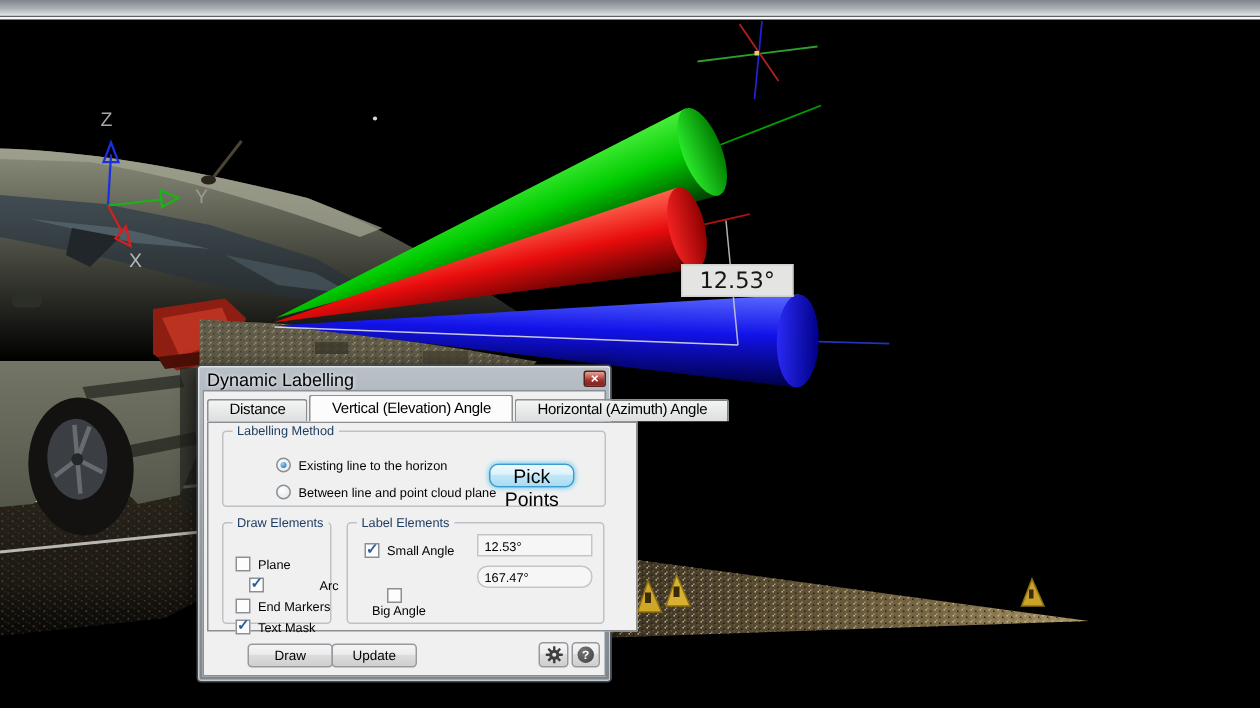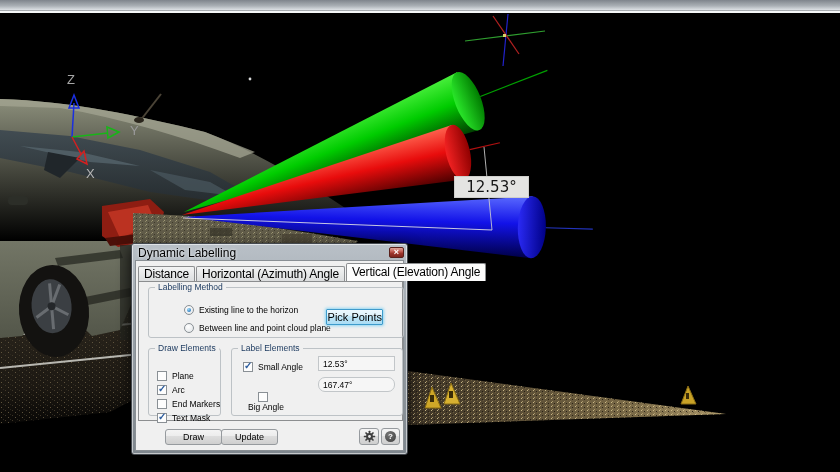--- a/index.html
+++ b/index.html
@@ -27,24 +27,24 @@
   .close-btn{position:absolute;right:3px;top:3px;width:15px;height:11px;
     background:linear-gradient(180deg,#dFa49a 0%,#c05a50 40%,#9c342b 60%,#7d241d 100%);
     border:1px solid #59201b;border-radius:2px;color:#fff;font-size:9px;line-height:9px;
     text-align:center;font-weight:bold;cursor:pointer;}
   .client{position:absolute;left:3px;top:16px;right:3px;bottom:3px;background:#f0f0f0;
     border:1px solid #898f94;}
 
   
   .tabs{position:absolute;left:2px;top:2px;right:2px;height:18px;display:flex;align-items:flex-end;}
   .tab{height:15px;background:linear-gradient(180deg,#f3f4f4,#dcdedf);border:1px solid #8c8e90;
-    border-bottom:none;border-radius:2px 2px 0 0;font-size:12px;line-height:14px;
-    padding:0 5px;white-space:nowrap;letter-spacing:-0.2px;cursor:pointer;margin-right:1px;color:#000;}
+    border-bottom:none;border-radius:2px 2px 0 0;font-size:10px;line-height:14px;
+    padding:0 14px;white-space:nowrap;letter-spacing:-0.2px;cursor:pointer;margin-right:1px;color:#000;}
   .tab.on{height:18px;background:#fcfcfc;line-height:17px;z-index:2;}
-  .tabpage{position:absolute;left:2px;top:20px;width:265px;height:140px;background:#f0f0f0;
+  .tabpage{position:absolute;left:2px;top:20px;width:287px;height:140px;background:#f0f0f0;
     border:1px solid #8c8e90;}
 
   
   .group{position:absolute;border:1px solid #bdc2c6;border-radius:3px;}
   .legend{position:absolute;top:-6px;left:6px;background:#f0f0f0;padding:0 3px;
     font-size:8.5px;color:#1f3c61;white-space:nowrap;}
 
   
   .radio-row{position:absolute;display:flex;align-items:center;cursor:pointer;margin-left:24px;}
   .rb{width:10px;height:10px;border:1px solid #8a9095;border-radius:50%;
@@ -61,22 +61,22 @@
 
   
   .field{position:absolute;width:77px;height:15px;background:#f6f6f6;border:1px solid #c2c6c9;
     font-size:8.5px;color:#000;padding:2px 0 0 4px;}
 
   
   .w7btn{position:absolute;background:linear-gradient(180deg,#f4f4f4 0%,#ececec 45%,#dddddd 46%,#cfcfcf 100%);
     border:1px solid #969a9e;border-radius:3px;font-size:9px;color:#000;text-align:center;cursor:pointer;
     font-family:"Liberation Sans",sans-serif;}
   .pick-btn{position:absolute;background:linear-gradient(180deg,#edf8fe 0%,#ddf2fb 45%,#c3e7f7 46%,#a9dcf4 100%);
-    border:1px solid #3e9bcc;border-radius:1px;box-shadow:0 0 3px 1px #8ed5f2;
-    font-size:11px;color:#000;text-align:right;cursor:pointer;}
+    border:1px solid #3e9bcc;border-radius:6px;box-shadow:0 0 3px 1px #8ed5f2;
+    font-size:13px;color:#000;text-align:center;cursor:pointer;}
   .icon-btn{display:flex;align-items:center;justify-content:center;}
   .help-circle{width:11px;height:11px;border-radius:50%;background:radial-gradient(circle at 35% 30%,#777,#3c3c3c);
     color:#fff;font-size:8px;line-height:11px;text-align:center;font-weight:bold;}
 </style>
 </head>
 <body>
 
 <div class="stage">
 
   <div class="topbar"></div>
@@ -258,22 +258,22 @@
 
   <div class="dialog">
     <div class="titlebar">
       <span>Dynamic Labelling</span>
     </div>
     <div class="close-btn">×</div>
 
     <div class="client">
       <div class="tabs">
         <div class="tab">Distance</div>
+        <div class="tab on">Vertical (Elevation) Angle</div>
         <div class="tab">Horizontal (Azimuth) Angle</div>
-        <div class="tab on">Vertical (Elevation) Angle</div>
       </div>
 
       <div class="tabpage">
 
         <div class="group" style="left:9px;top:5px;width:256px;height:51px;">
           <span class="legend">Labelling Method</span>
           <div class="radio-row" style="left:11px;top:17px;">
             <span class="rb on"></span>
             <span class="lbl">Existing line to the horizon</span>
           </div>
@@ -283,21 +283,21 @@
           </div>
           <div class="pick-btn" style="left:177px;top:21px;width:57px;height:16px;line-height:15px;">Pick Points</div>
         </div>
 
         <div class="group" style="left:9px;top:66px;width:73px;height:68px;">
           <span class="legend">Draw Elements</span>
           <div class="check-row" style="left:8px;top:10px;">
             <span class="cb"></span>
             <span class="lbl">Plane</span>
           </div>
-          <div class="check-row" style="left:8px;top:24px;">
+          <div class="check-row" style="left:17px;top:24px;gap:32px;">
             <span class="cb on"></span>
             <span class="lbl">Arc</span>
           </div>
           <div class="check-row" style="left:8px;top:38px;">
             <span class="cb"></span>
             <span class="lbl">End Markers</span>
           </div>
           <div class="check-row" style="left:8px;top:52px;">
             <span class="cb on"></span>
             <span class="lbl">Text Mask</span>

